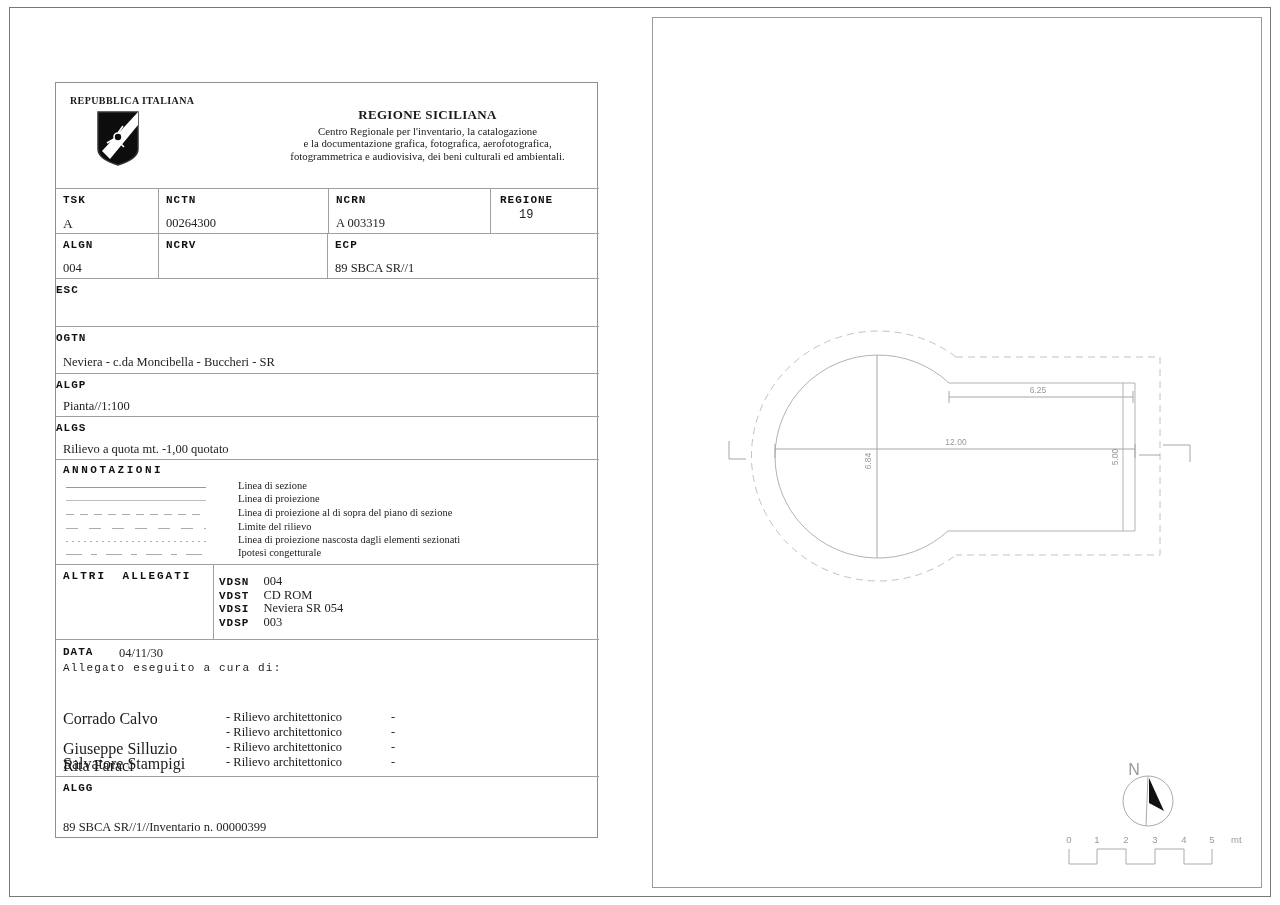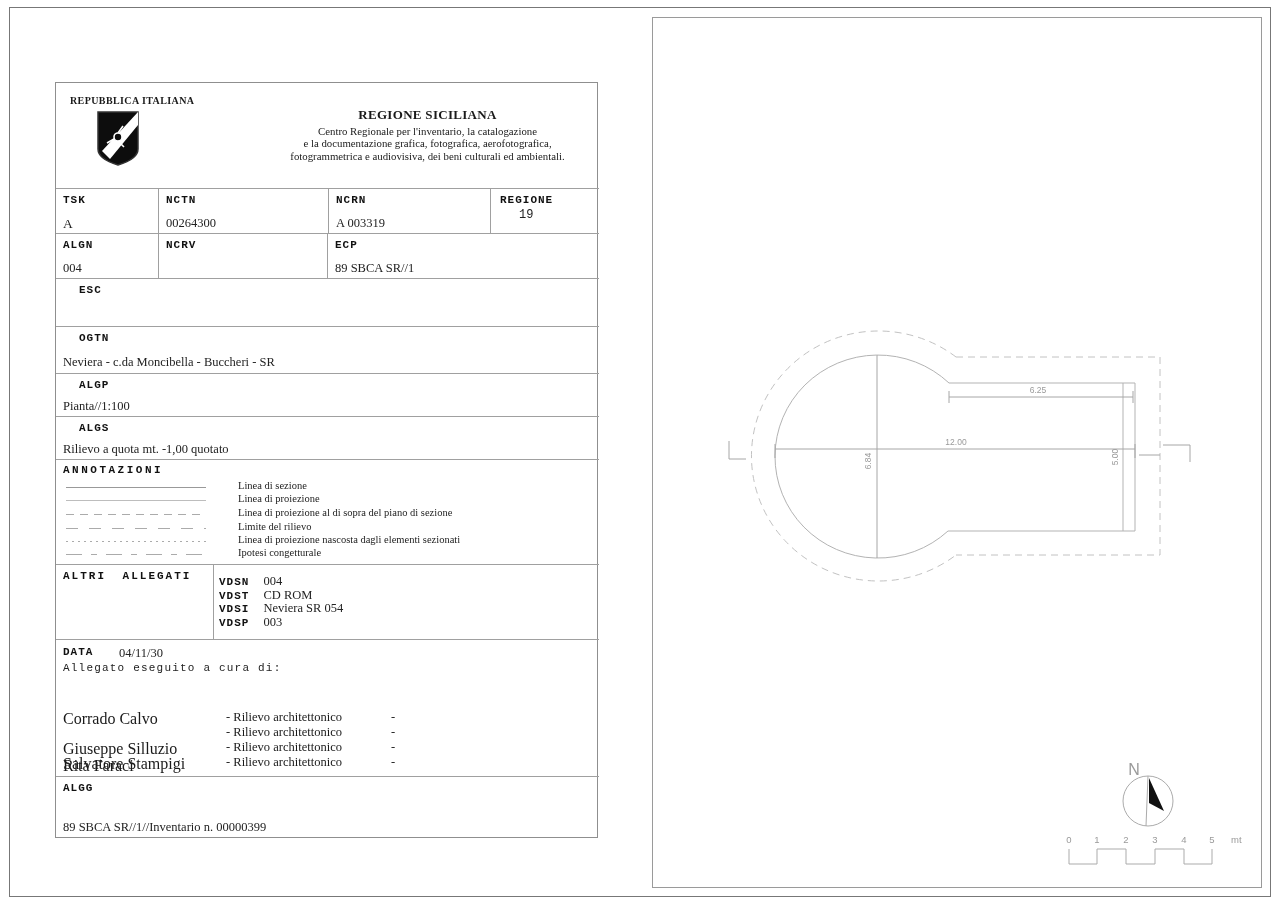--- a/index.html
+++ b/index.html
@@ -11,21 +11,21 @@
 
   
   .form { left:55px; top:82px; width:543px; height:756px; border:1px solid #8f8f8f; background:#fff; }
   .row { position:absolute; left:0; width:543px; border-top:1px solid #a0a0a0; }
   .cell { position:absolute; top:0; bottom:0; border-left:1px solid #a0a0a0; }
   .cell.first { border-left:none;text-align:right; }
   .lab { font-family:"Liberation Mono","DejaVu Sans Mono",monospace; font-weight:bold; font-size:11px; letter-spacing:1px; color:#111; }
   .val { font-size:12.5px; color:#222; }
   .cell .lab { position:absolute; left:7px; top:5px; }
   .cell .val { position:absolute; left:7px; top:27px; }
-  .sec .lab { position:absolute; left:23px; top:5px; }
+  .sec .lab { position:absolute; left:0; top:5px; }
   .sec .val { position:absolute; left:7px; top:28px; white-space:nowrap; }
 
   
   .hdr { position:absolute; left:0; top:0; width:543px; height:105px; }
   .republic { position:absolute; left:14px; top:12px; font-size:10px; font-weight:bold; letter-spacing:.4px; }
   .shield { position:absolute; left:40px; top:28px; }
   .hdr-text { position:absolute; left:200px; top:24px; width:343px; text-align:center; }
   .hdr-title { font-size:13px; font-weight:bold; letter-spacing:.3px; }
   .hdr-sub { font-size:10.8px; line-height:12.3px; margin-top:2px; }
 

